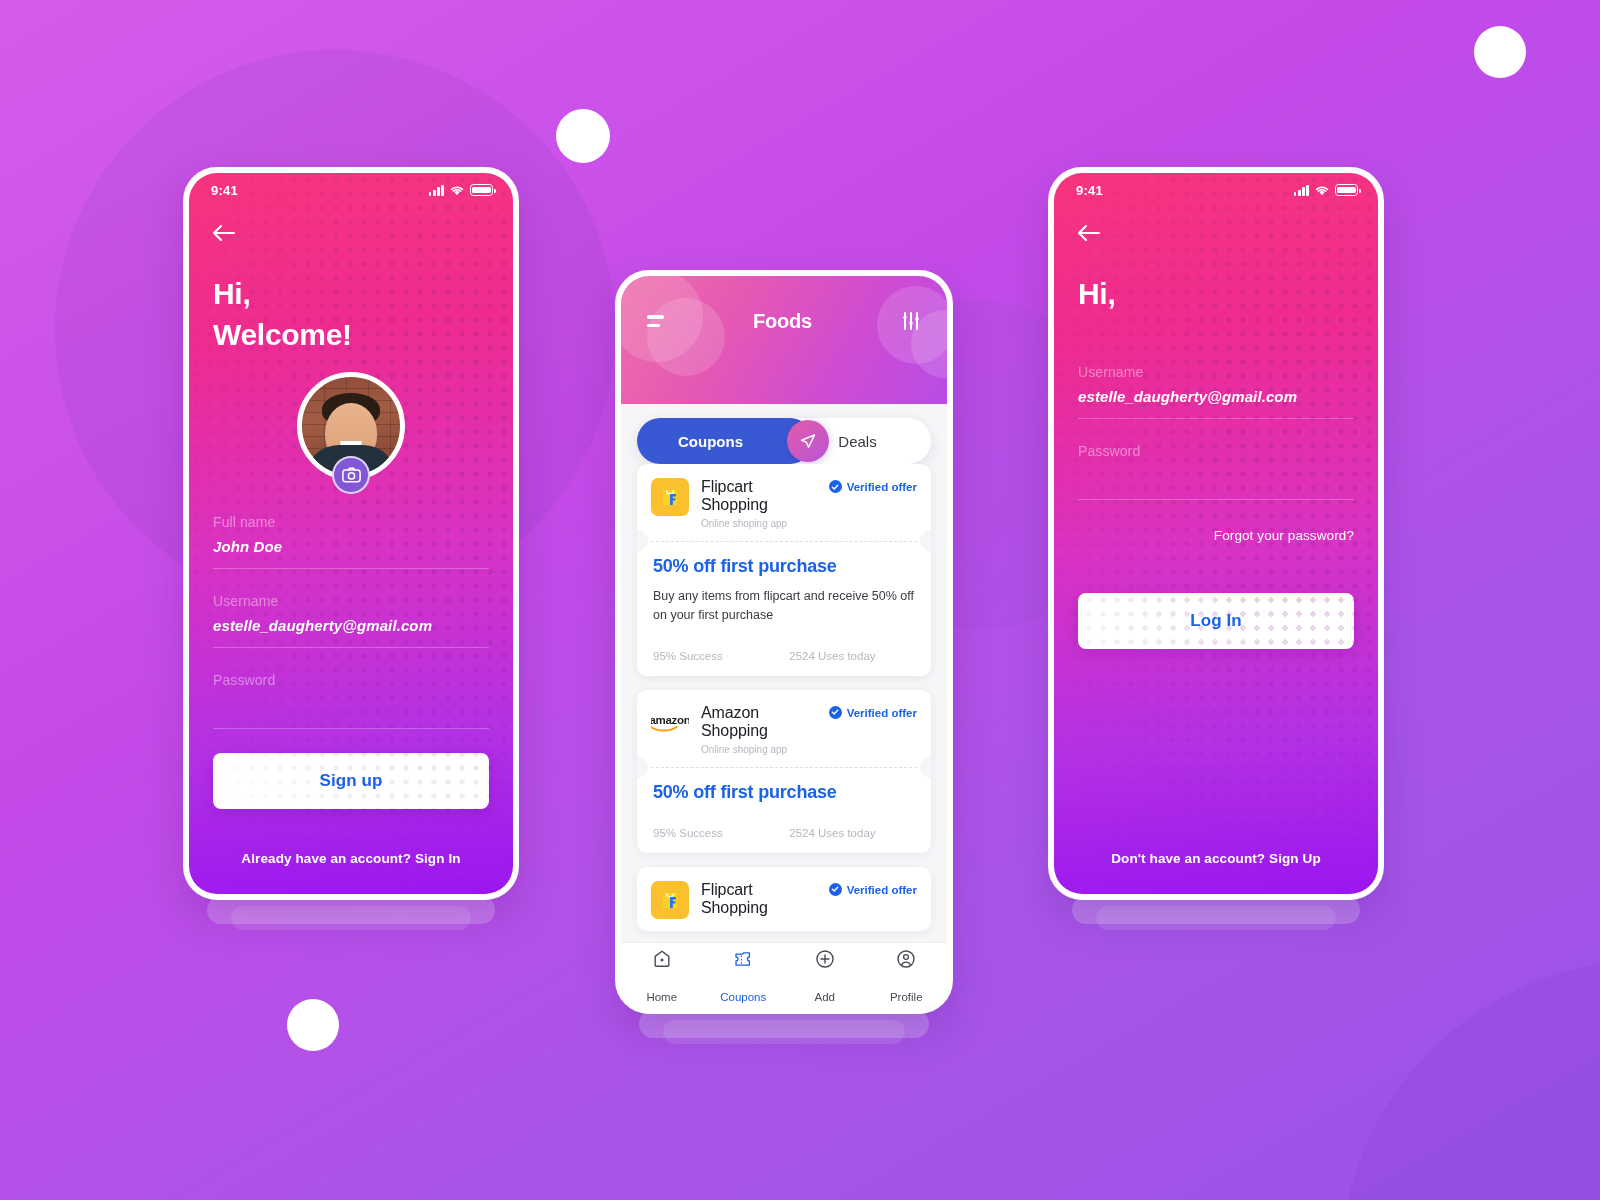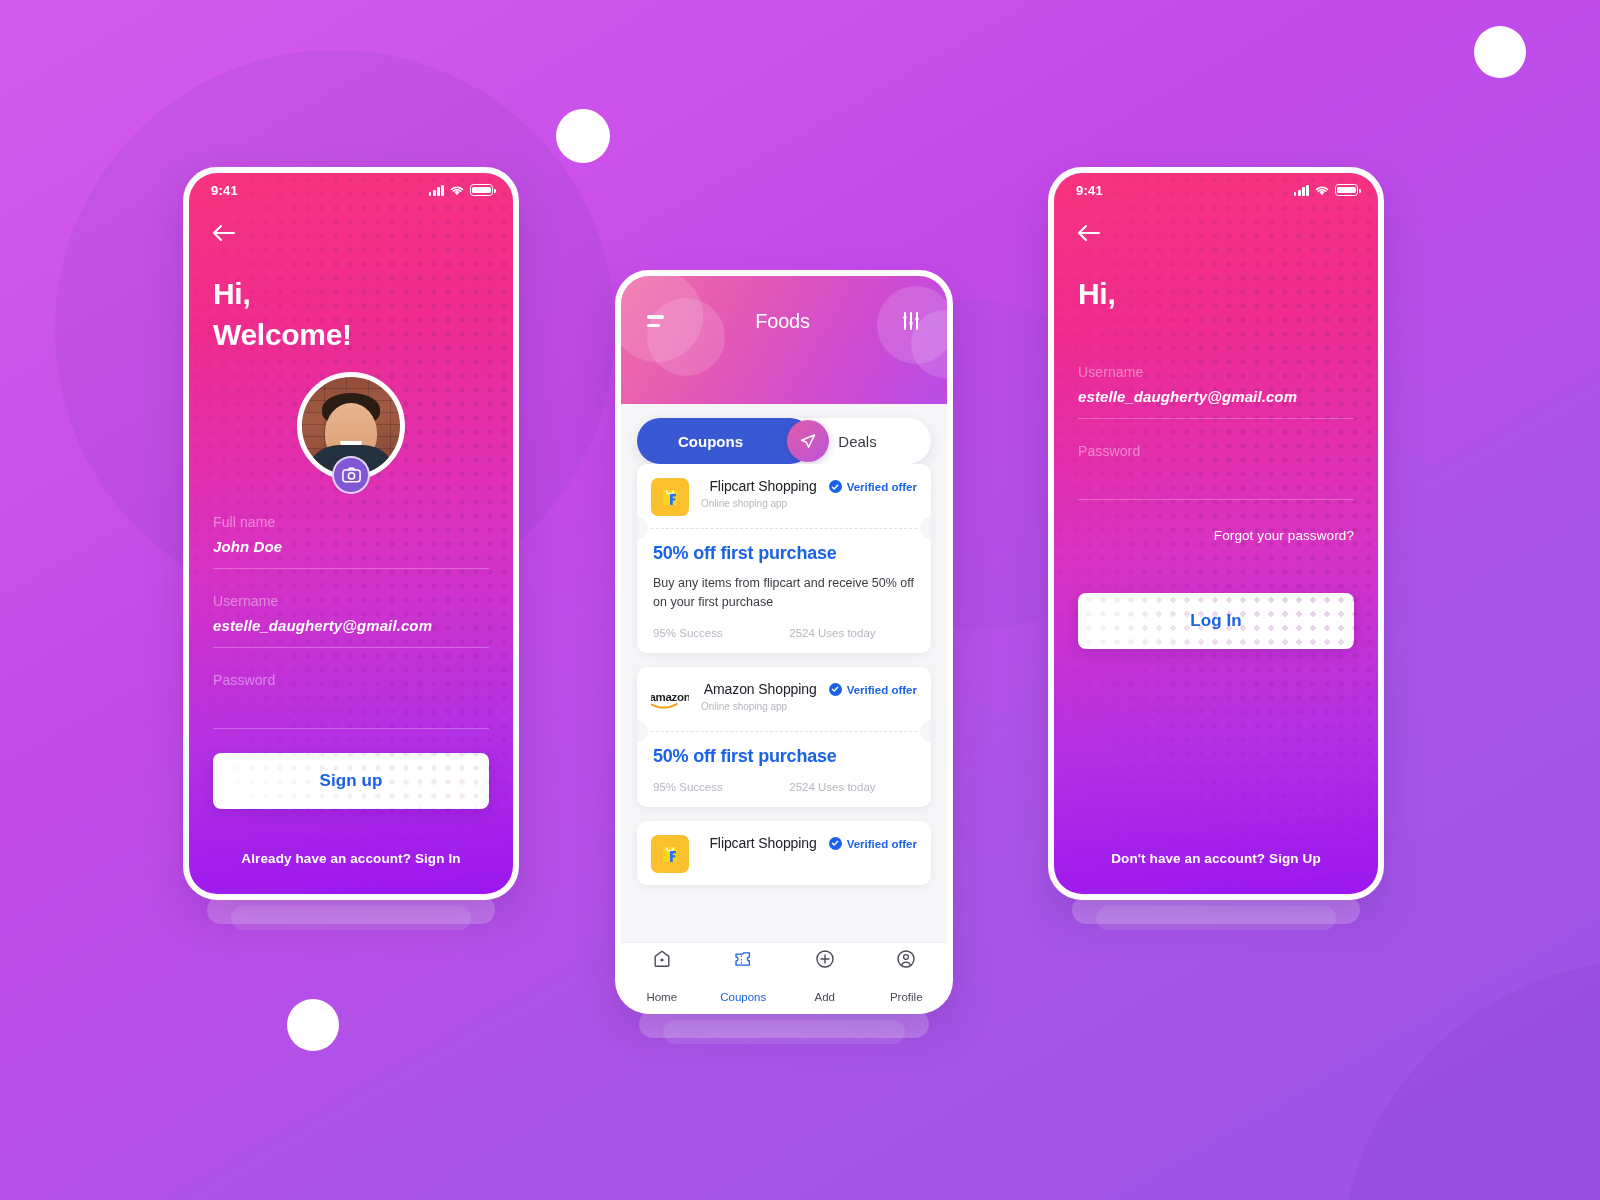--- a/index.html
+++ b/index.html
@@ -224,21 +224,21 @@
   .c2 { left: 26px; top: 22px; width: 78px; height: 78px; }
   .c3 { left: 256px; top: 10px; width: 78px; height: 78px; }
   .c4 { left: 290px; top: 34px; width: 68px; height: 68px; }
   .foods-topbar {
     position:relative; display:flex; align-items:center; justify-content:space-between;
     padding: 0 26px; height: 90px;
   }
   .menu-icon { display:flex; flex-direction:column; gap:5px; cursor:pointer; }
   .menu-icon i { display:block; width: 17px; height: 3.2px; background:#fff; border-radius:2px; }
   .menu-icon i:nth-child(2){ width: 13px; }
-  .foods-title { color:#fff; font-size:20px; font-weight:normal; letter-spacing:-0.2px; }
+  .foods-title { color:#fff; font-size:20px; font-weight:bold; letter-spacing:-0.2px; }
   .filter-icon { position:relative; width:20px; height:18px; cursor:pointer; }
 
   .foods-tabs {
     position:relative; display:flex; align-items:flex-end; gap: 22px;
     padding: 0 24px; height: 38px;
   }
   .foods-tab {
     color: rgba(255,255,255,0.82); font-size: 14.5px; white-space: nowrap;
     padding-bottom: 8px; position: relative; cursor:pointer;
   }
@@ -282,21 +282,21 @@
   }
   .cc-top { display:flex; align-items:flex-start; padding: 14px 14px 12px; gap: 12px; }
   .brand-logo {
     width: 38px; height: 38px; border-radius: 7px; flex: 0 0 38px;
     display:flex; align-items:center; justify-content:center; overflow:hidden;
   }
   .logo-flip { background: #fbc02d; position: relative; }
   .logo-amzn { background: #fff; }
   .amzn-text { font-size: 11.5px; font-weight: bold; color:#222; letter-spacing:-0.3px; }
   .cc-names { flex: 1; min-width: 0; }
-  .cc-title { font-size: 14px; color:#202028; letter-spacing:-0.1px;text-align:right; }
+  .cc-title { font-size: 16px; color:#202028; letter-spacing:-0.1px; }
   .cc-sub { font-size: 10px; color:#b6b6c0; margin-top: 4px; }
   .verified { display:flex; align-items:flex-end; gap:5px; white-space:nowrap; padding-top: 2px; cursor:pointer; }
   .verified span { color:#1a62e8; font-size: 11.5px; font-weight: bold; }
   .v-check {
     width: 13px; height: 13px; border-radius:50%; background:#1a62e8;
     display:flex; align-items:center; justify-content:center;
   }
   .perf {
     position:relative; height: 0;
   }
@@ -305,21 +305,21 @@
     background:#f6f6f8;
   }
   .perf::before { left: -11px; }
   .perf::after  { right: -11px; }
   .dashed {
     margin: 0 14px; border-top: 1.4px dashed #dedee4;
   }
   .cc-body { padding: 14px 16px 14px; }
   .cc-offer { color:#1a62e8; font-size: 18px; font-weight: bold; letter-spacing:-0.2px; }
   .cc-desc { color:#3b3b44; font-size: 12.5px; line-height: 1.55; margin-top: 10px; }
-  .cc-stats { display:flex; margin-top: 14px; color:#b6b6c0; font-size: 11.5px; }
+  .cc-stats { display:flex; margin-top: 24px; color:#b6b6c0; font-size: 11.5px; }
   .cc-stats .s1 { width: 52%; }
 
   .tabbar {
     position:absolute; left:0; right:0; bottom:0; height: 66px;
     background:#fff; display:flex; align-items:center;
     border-top: 1px solid #eeeef2;
   }
   .tab-item {
     flex:1; display:flex; flex-direction:column; align-items:center; gap:22px; cursor:pointer;
     color:#4a4a55; font-size: 11.5px; justify-content: space-between;

